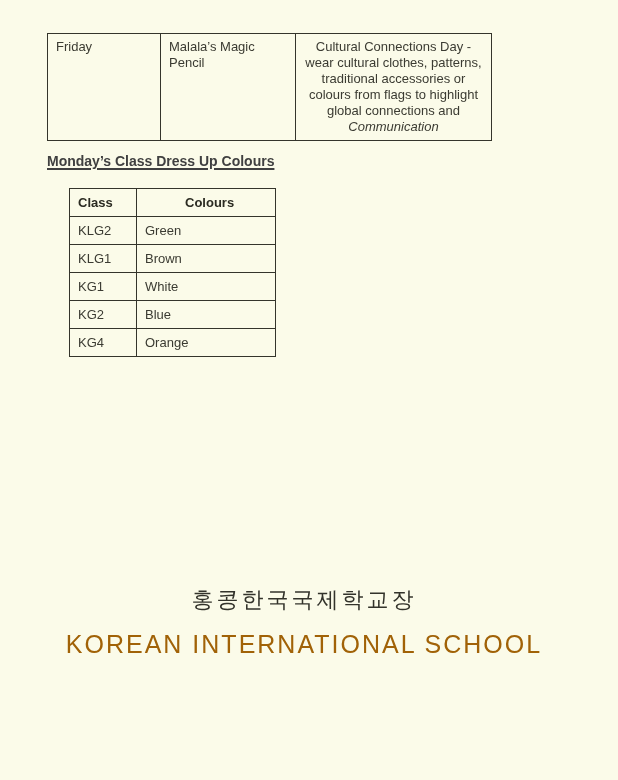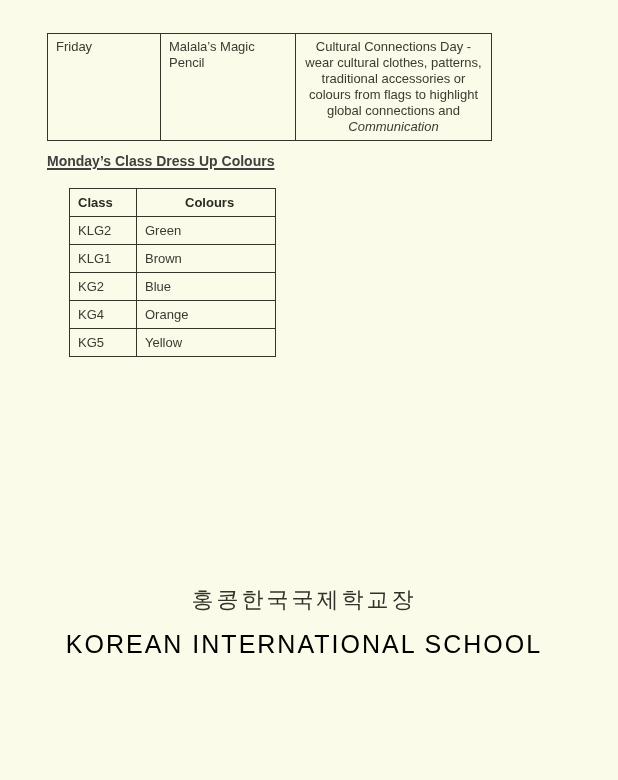--- a/index.html
+++ b/index.html
@@ -81,21 +81,21 @@
     letter-spacing: 3px;
     color: #33332B;
     font-family: "DejaVu Sans", "Liberation Sans", sans-serif;
   }
   .english-name {
     margin-top: 15px;
     font-size: 25px;
     line-height: 28px;
     font-weight: 300;
     letter-spacing: 2px;
-    color: #000000;
+    color: #a16207;
   }
 </style>
 </head>
 <body>
 
 <div class="page">
 
   <table class="schedule">
     <tbody>
       <tr>
@@ -118,30 +118,30 @@
     <tbody>
       <tr>
         <td>KLG2</td>
         <td>Green</td>
       </tr>
       <tr>
         <td>KLG1</td>
         <td>Brown</td>
       </tr>
       <tr>
+        <td>KG1</td>
+        <td>White</td>
+      </tr>
+      <tr>
         <td>KG2</td>
         <td>Blue</td>
       </tr>
       <tr>
         <td>KG4</td>
         <td>Orange</td>
-      </tr>
-      <tr>
-        <td>KG5</td>
-        <td>Yellow</td>
       </tr>
     </tbody>
   </table>
 
   <div class="footer">
     <div class="korean-name">홍콩한국국제학교장</div>
     <div class="english-name">KOREAN INTERNATIONAL SCHOOL</div>
   </div>
 
 </div>

